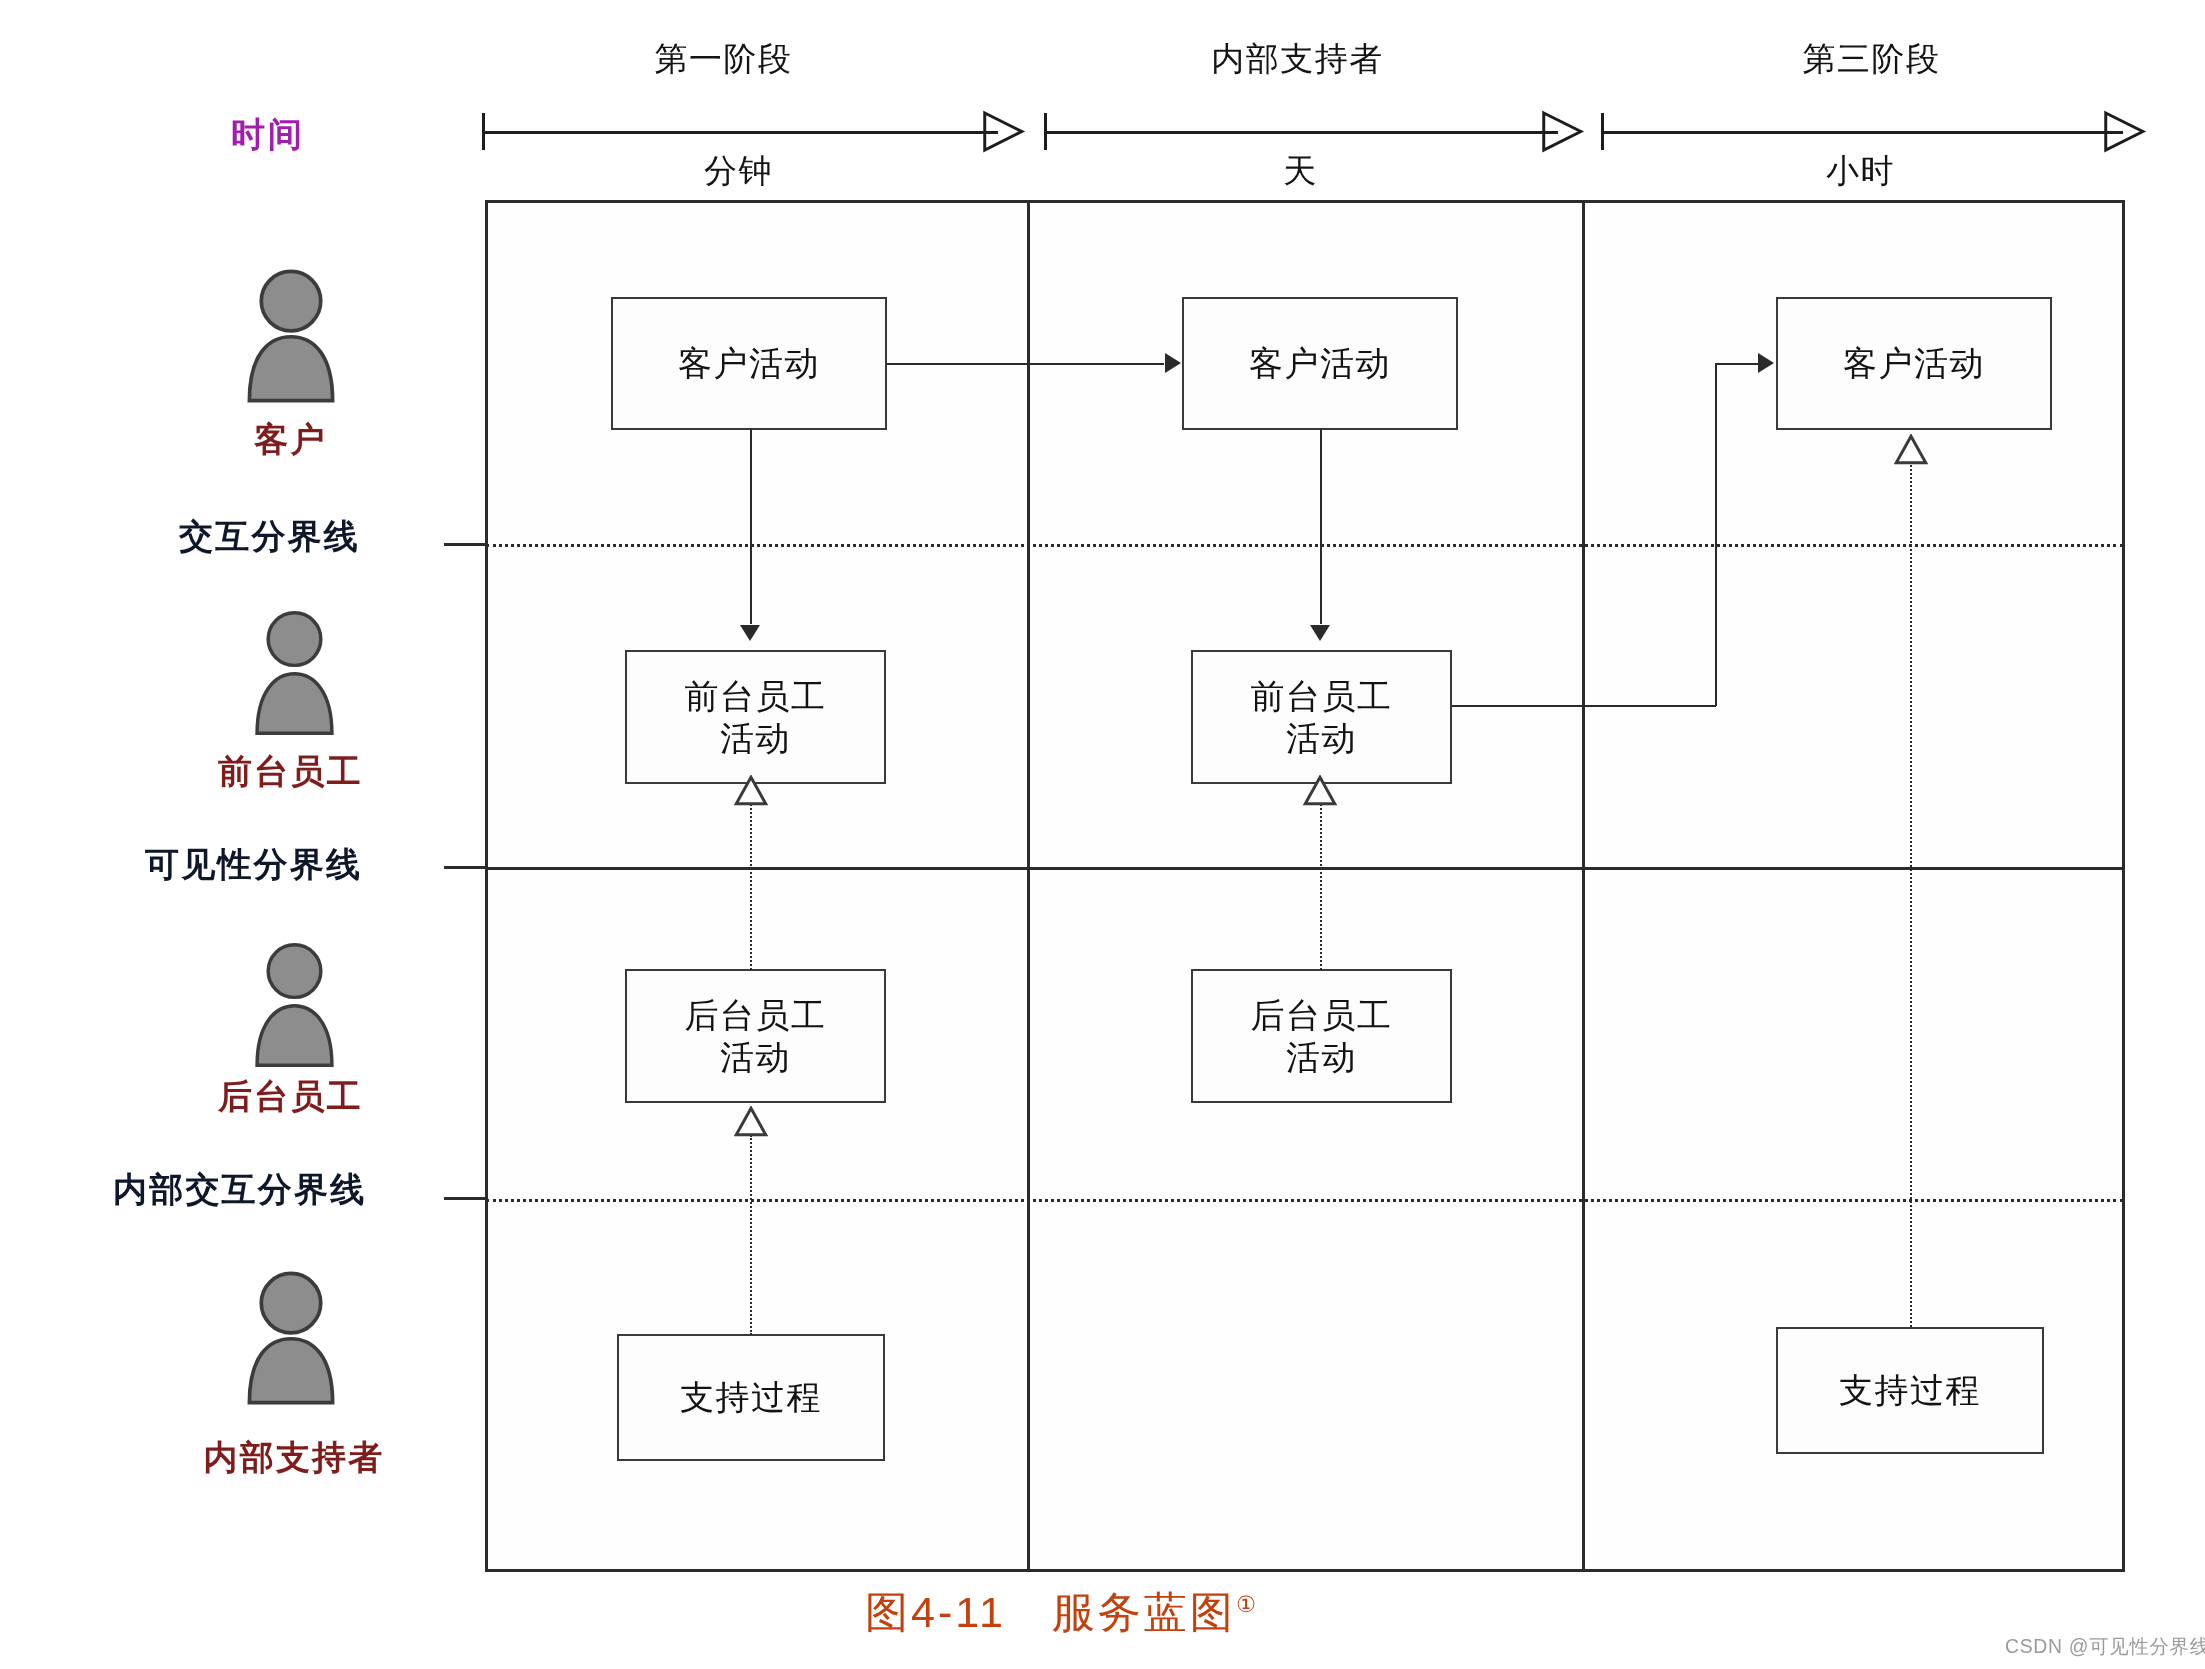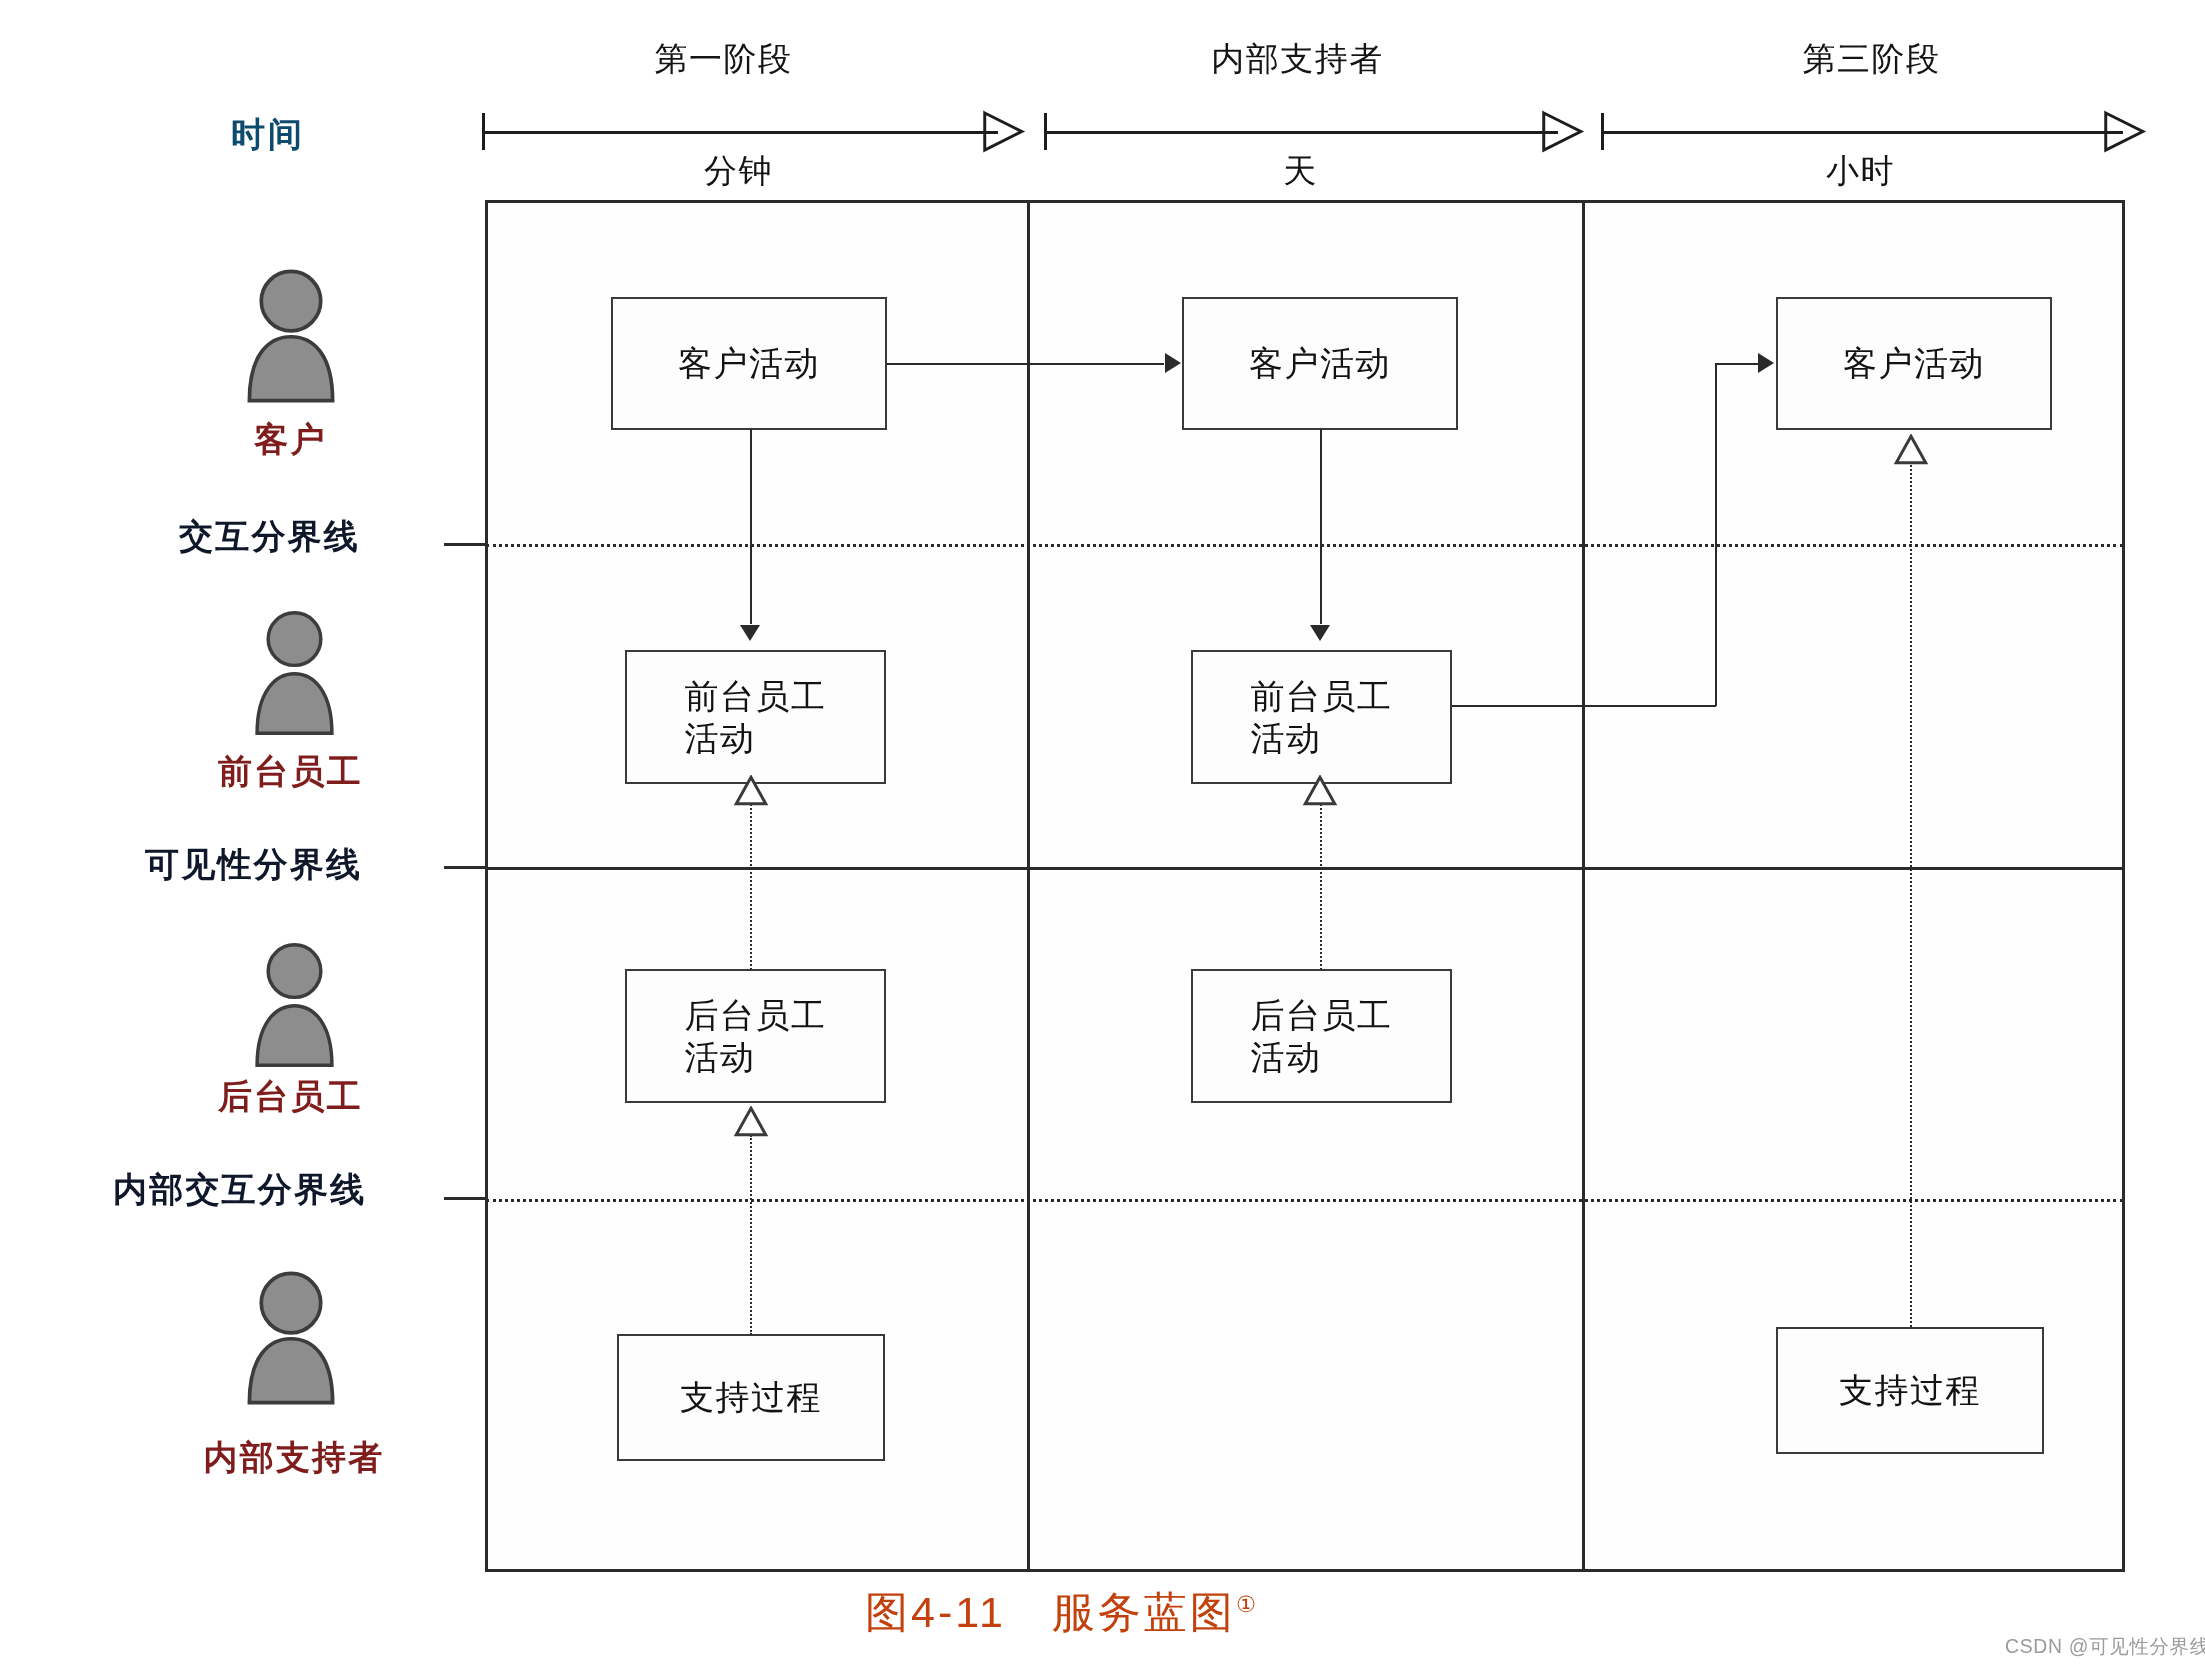--- a/index.html
+++ b/index.html
@@ -42,21 +42,21 @@
     white-space: nowrap;
     text-align: center;
   }
 
   
   .time-title {
     position: absolute;
     font-size: 34px;
     font-weight: bold;
     letter-spacing: 3px;
-    color: #0c4a6e;
+    color: #a21caf;
     text-align: center;
   }
   .axis-line {
     position: absolute;
     height: 0;
     border-top: 3px solid #1d1d1d;
   }
 
   
   .lane-label {
@@ -105,21 +105,21 @@
 
   
   .node {
     position: absolute;
     border: 2.2px solid #3a3a3a;
     background: #fdfdfd;
     box-sizing: border-box;
     display: flex;
     align-items: center;
     justify-content: center;
-    text-align: left;
+    text-align: center;
     font-size: 34px;
     line-height: 1.25;
     letter-spacing: 1.5px;
     color: #131313;
     white-space: pre-line;
   }
 
   
   .conn-h { position: absolute; height: 0; border-top: 2.2px solid #2a2a2a; }
   .conn-v { position: absolute; width: 0; border-left: 2.2px solid #2a2a2a; }

